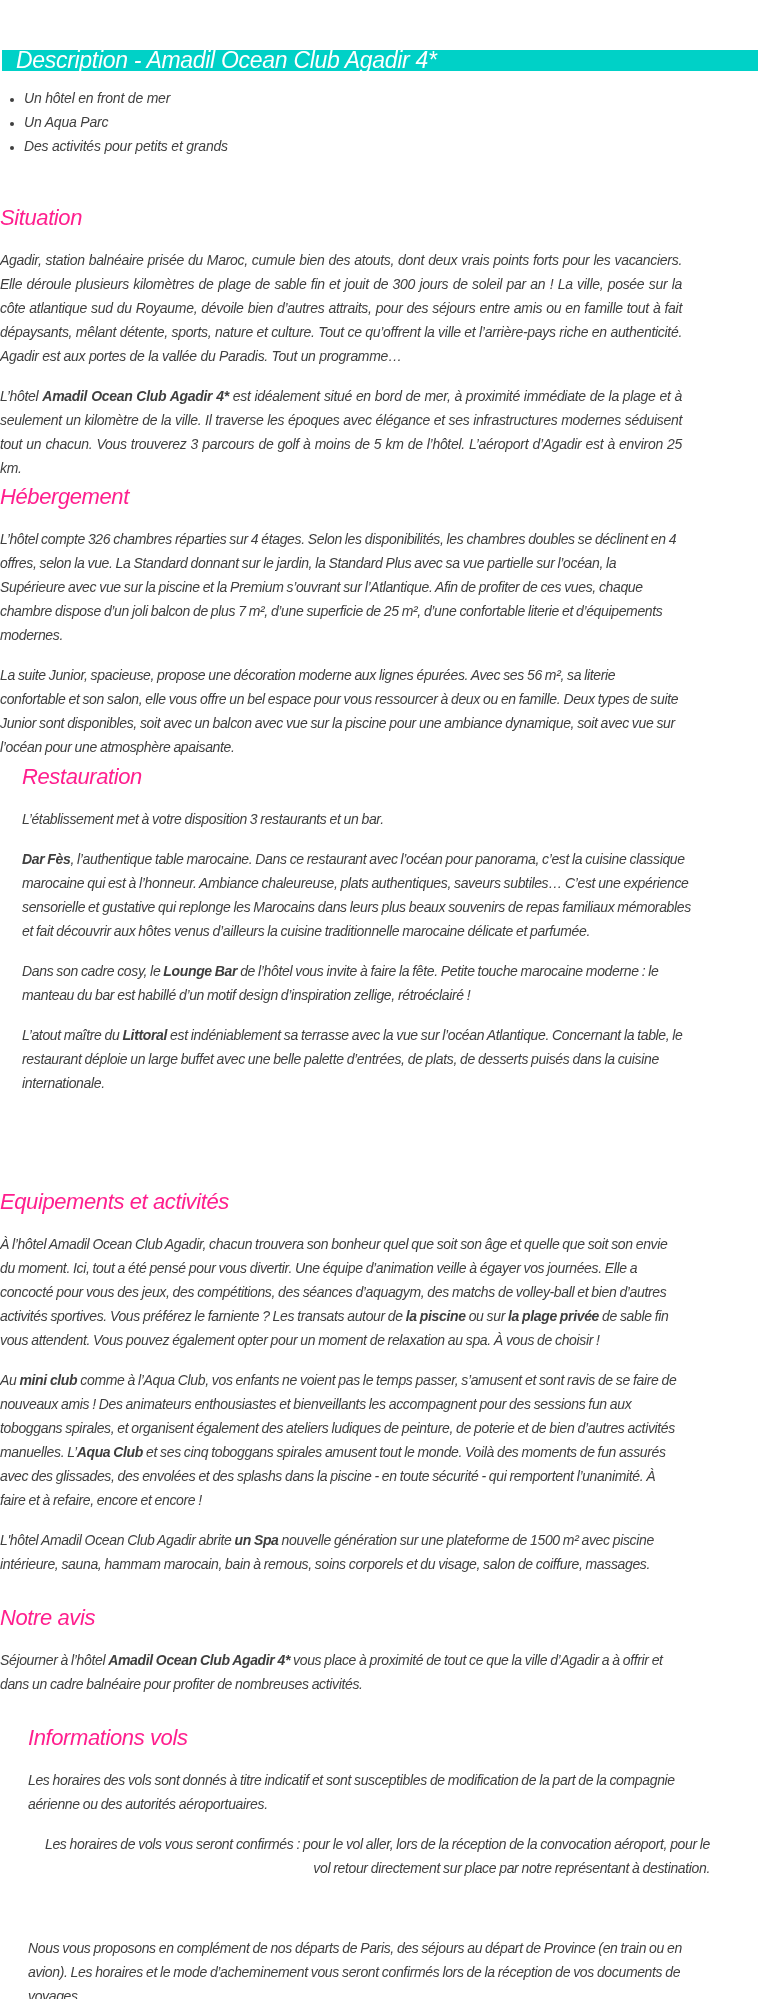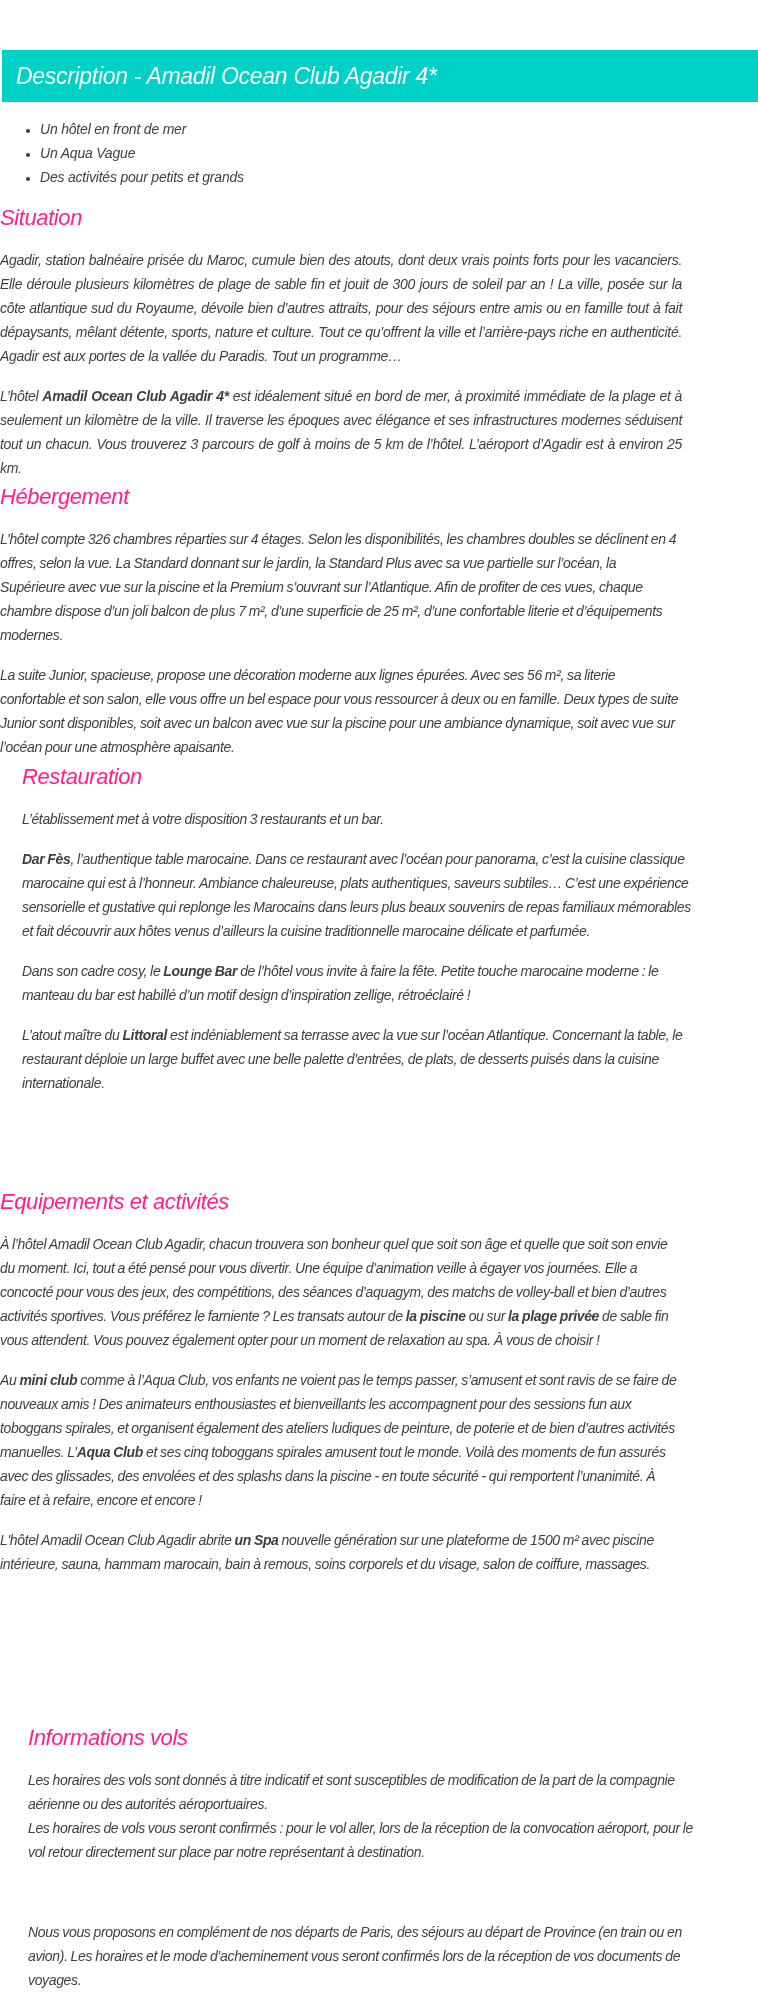--- a/index.html
+++ b/index.html
@@ -7,38 +7,38 @@
       width: 758px;
       min-height: 1999px;
       font-family: "Liberation Sans", "DejaVu Sans", sans-serif;
       color: #3f3f3f;
       position: relative;
       overflow-x: hidden;
     }
     .page { padding-top: 50px; }
     .banner {
       background: #00d1c7;
-      height: 52px;
+      height: 21px;
       margin: 0 0 0 2px;
       display: flex;
       align-items: center;
       padding-left: 14px;
     }
     .banner h1 {
       margin: 0;
       font-size: 23px;
       font-style: italic;
       font-weight: normal;
       color: #ffffff;
       letter-spacing: -0.3px;
       white-space: nowrap;
     }
     ul.highlights {
       margin: 15px 0 16px 0;
-      padding-left: 40px;
+      padding-left: 24px;
       list-style: disc;
     }
     ul.highlights li {
       font-size: 14px;
       font-style: italic;
       line-height: 24px;
       color: #3f3f3f;
       letter-spacing: -0.2px;
     }
     ul.highlights li::marker { color: #3f3f3f; font-size: 12px; }
@@ -68,21 +68,21 @@
 <body>
 
 <div class="page">
 
   <div class="banner">
     <h1>Description - Amadil Ocean Club Agadir 4*</h1>
   </div>
 
   <ul class="highlights">
     <li>Un hôtel en front de mer</li>
-    <li>Un Aqua Vague</li>
+    <li>Un Aqua Parc</li>
     <li>Des activités pour petits et grands</li>
   </ul>
 
   <div class="sec" style="top:203px;">
     <h2 class="section-title">Situation</h2>
     <p class="justified" style="margin-top:15px;">Agadir, station balnéaire prisée du Maroc, cumule bien des atouts, dont deux vrais points forts pour les vacanciers. Elle déroule plusieurs kilomètres de plage de sable fin et jouit de 300 jours de soleil par an ! La ville, posée sur la côte atlantique sud du Royaume, dévoile bien d’autres attraits, pour des séjours entre amis ou en famille tout à fait dépaysants, mêlant détente, sports, nature et culture. Tout ce qu’offrent la ville et l’arrière-pays riche en authenticité. Agadir est aux portes de la vallée du Paradis. Tout un programme…</p>
     <p class="justified" style="margin-top:16px;"><span>L’hôtel </span><b>Amadil Ocean Club Agadir 4*</b><span> est idéalement situé en bord de mer, à proximité immédiate de la plage et à seulement un kilomètre de la ville. Il traverse les époques avec élégance et ses infrastructures modernes séduisent tout un chacun. Vous trouverez 3 parcours de golf à moins de 5 km de l’hôtel. L’aéroport d’Agadir est à environ 25 km.</span></p>
   </div>
 
   <div class="sec" style="top:482px;">
@@ -99,21 +99,25 @@
     <p style="margin-top:16px;"><span>L’atout maître du </span><b>Littoral</b><span> est indéniablement sa terrasse avec la vue sur l’océan Atlantique. Concernant la table, le restaurant déploie un large buffet avec une belle palette d’entrées, de plats, de desserts puisés dans la cuisine internationale.</span></p>
   </div>
 
   <div class="sec" style="top:1187px;">
     <h2 class="section-title">Equipements et activités</h2>
     <p style="margin-top:15px;"><span>À l’hôtel Amadil Ocean Club Agadir, chacun trouvera son bonheur quel que soit son âge et quelle que soit son envie du moment. Ici, tout a été pensé pour vous divertir. Une équipe d’animation veille à égayer vos journées. Elle a concocté pour vous des jeux, des compétitions, des séances d’aquagym, des matchs de volley-ball et bien d’autres activités sportives. Vous préférez le farniente ? Les transats autour de </span><b>la piscine</b><span> ou sur </span><b>la plage privée</b><span> de sable fin vous attendent. Vous pouvez également opter pour un moment de relaxation au spa. À vous de choisir !</span></p>
     <p style="margin-top:16px;"><span>Au </span><b>mini club</b><span> comme à l’Aqua Club, vos enfants ne voient pas le temps passer, s’amusent et sont ravis de se faire de nouveaux amis ! Des animateurs enthousiastes et bienveillants les accompagnent pour des sessions fun aux toboggans spirales, et organisent également des ateliers ludiques de peinture, de poterie et de bien d’autres activités manuelles. L’</span><b>Aqua Club</b><span> et ses cinq toboggans spirales amusent tout le monde. Voilà des moments de fun assurés avec des glissades, des envolées et des splashs dans la piscine - en toute sécurité - qui remportent l’unanimité. À faire et à refaire, encore et encore !</span></p>
     <p style="margin-top:16px;"><span>L'hôtel Amadil Ocean Club Agadir abrite </span><b>un Spa</b><span> nouvelle génération sur une plateforme de 1500 m² avec piscine intérieure, sauna, hammam marocain, bain à remous, soins corporels et du visage, salon de coiffure, massages.</span></p>
   </div>
 
+  <div class="sec" style="top:1603px;">
+    <h2 class="section-title">Notre avis</h2>
+    <p style="margin-top:15px;"><span>Séjourner à l’hôtel </span><b>Amadil Ocean Club Agadir 4*</b><span> vous place à proximité de tout ce que la ville d’Agadir a à offrir et dans un cadre balnéaire pour profiter de nombreuses activités.</span></p>
+  </div>
 
   <div class="sec" style="top:1723px;padding-left:28px;">
     <h2 class="section-title">Informations vols</h2>
     <p style="margin-top:15px;">Les horaires des vols sont donnés à titre indicatif et sont susceptibles de modification de la part de la compagnie aérienne ou des autorités aéroportuaires.</p>
-    <p style="">Les horaires de vols vous seront confirmés : pour le vol aller, lors de la réception de la convocation aéroport, pour le vol retour directement sur place par notre représentant à destination.</p>
+    <p style="margin-top:16px;text-align:right;">Les horaires de vols vous seront confirmés : pour le vol aller, lors de la réception de la convocation aéroport, pour le vol retour directement sur place par notre représentant à destination.</p>
     <p style="margin-top:56px;">Nous vous proposons en complément de nos départs de Paris, des séjours au départ de Province (en train ou en avion). Les horaires et le mode d’acheminement vous seront confirmés lors de la réception de vos documents de voyages.</p>
   </div>
 
 </div>
 
 </body></html>

